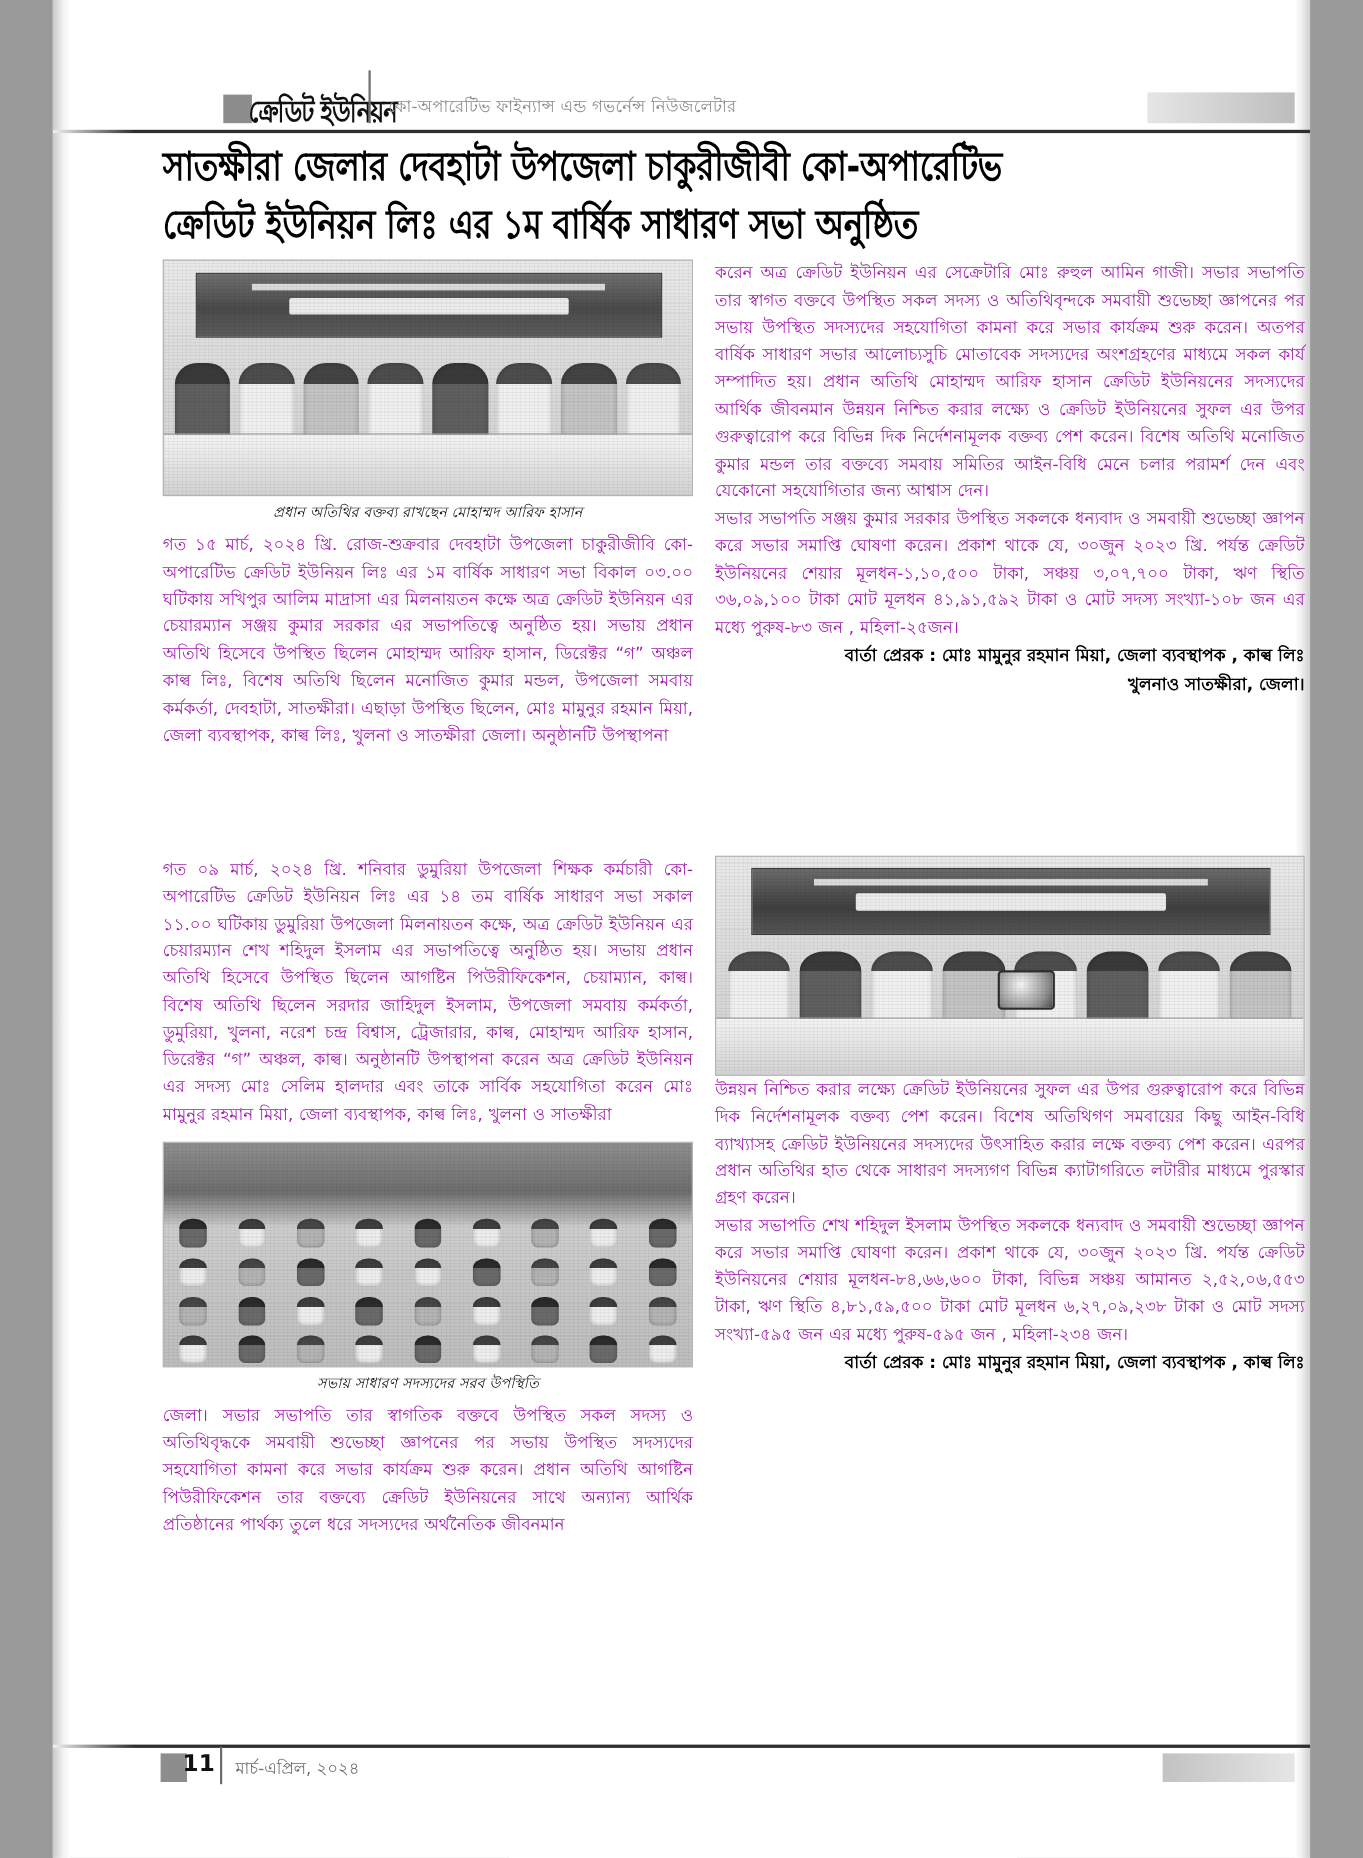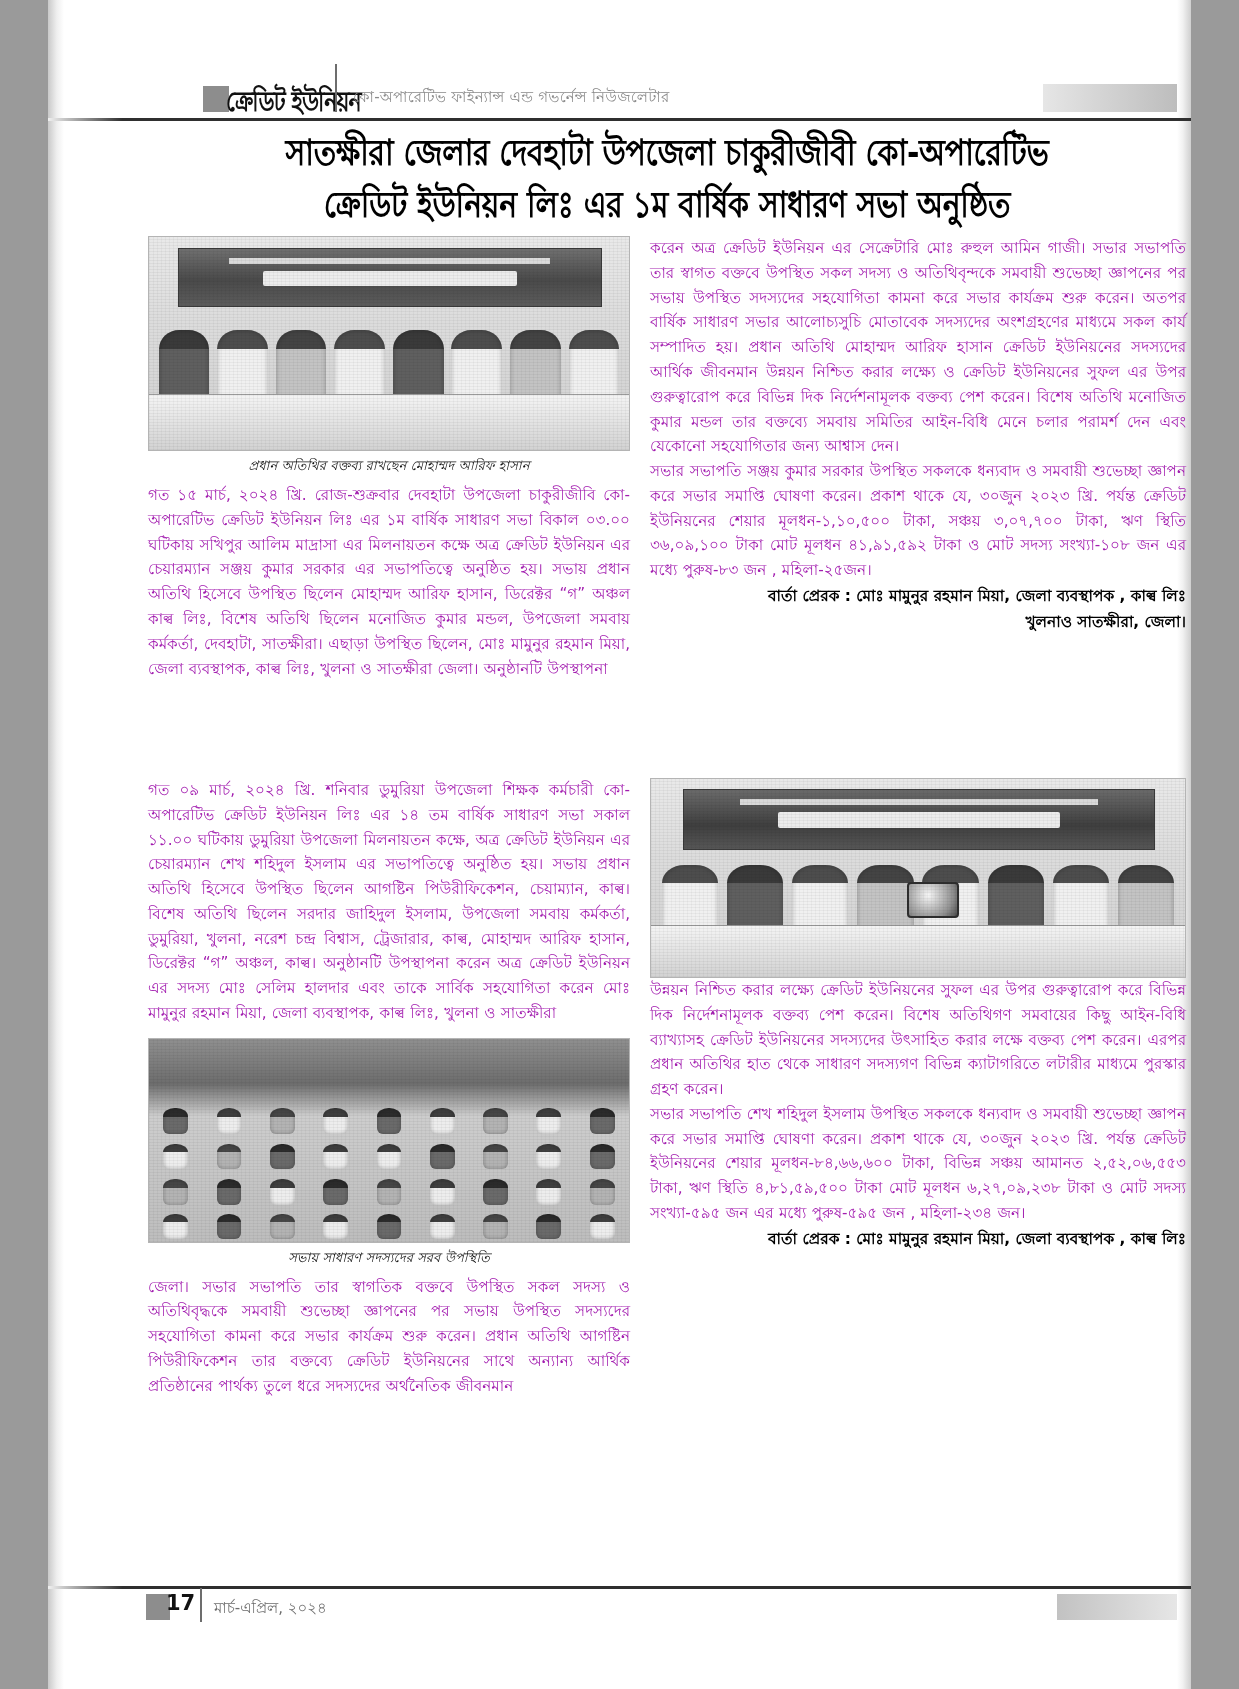--- a/index.html
+++ b/index.html
@@ -90,21 +90,21 @@
     background: linear-gradient(to right, #e6e6e6, #bdbdbd);
   }
 
   
   .article {
     position: absolute;
     left: 100px;
     width: 1038px;
   }
   .headline {
-    text-align: center;
+    text-align: left;
     font-family: "DejaVu Sans", sans-serif;
     font-weight: 700;
     color: #000;
     line-height: 1.42;
     letter-spacing: -0.3px;
   }
   .headline .hl-line {
     display: block;
     font-size: 30px;
     transform: scaleY(1.2);
@@ -452,18 +452,18 @@
         <p class="body">উন্নয়ন নিশ্চিত করার লক্ষ্যে ক্রেডিট ইউনিয়নের সুফল এর উপর গুরুত্বারোপ করে বিভিন্ন দিক নির্দেশনামূলক বক্তব্য পেশ করেন। বিশেষ অতিথিগণ সমবায়ের কিছু আইন-বিধি ব্যাখ্যাসহ ক্রেডিট ইউনিয়নের সদস্যদের উৎসাহিত করার লক্ষে বক্তব্য পেশ করেন। এরপর প্রধান অতিথির হাত থেকে সাধারণ সদস্যগণ বিভিন্ন ক্যাটাগরিতে লটারীর মাধ্যমে পুরস্কার গ্রহণ করেন।</p>
         <p class="body">সভার সভাপতি শেখ শহিদুল ইসলাম  উপস্থিত সকলকে ধন্যবাদ ও সমবায়ী শুভেচ্ছা জ্ঞাপন করে সভার সমাপ্তি ঘোষণা করেন। প্রকাশ থাকে যে, ৩০জুন ২০২৩ খ্রি. পর্যন্ত ক্রেডিট ইউনিয়নের শেয়ার মূলধন-৮৪,৬৬,৬০০ টাকা, বিভিন্ন সঞ্চয় আমানত ২,৫২,০৬,৫৫৩ টাকা, ঋণ স্থিতি ৪,৮১,৫৯,৫০০ টাকা মোট মূলধন ৬,২৭,০৯,২৩৮ টাকা ও মোট সদস্য সংখ্যা-৫৯৫ জন এর মধ্যে পুরুষ-৫৯৫ জন , মহিলা-২৩৪ জন।</p>
         <p class="credit">বার্তা প্রেরক : মোঃ মামুনুর রহমান মিয়া, জেলা ব্যবস্থাপক , কাল্ব লিঃ</p>
       </div>
 
     </div>
   </div>
 
   <div class="footer-rule"></div>
   <div class="footer-swatch"></div>
-  <div class="footer-pageno">17</div>
+  <div class="footer-pageno">11</div>
   <div class="footer-divider"></div>
   <div class="footer-issue">মার্চ-এপ্রিল, ২০২৪</div>
   <div class="footer-block-right"></div>
 
 </div>
 
 </body></html>

